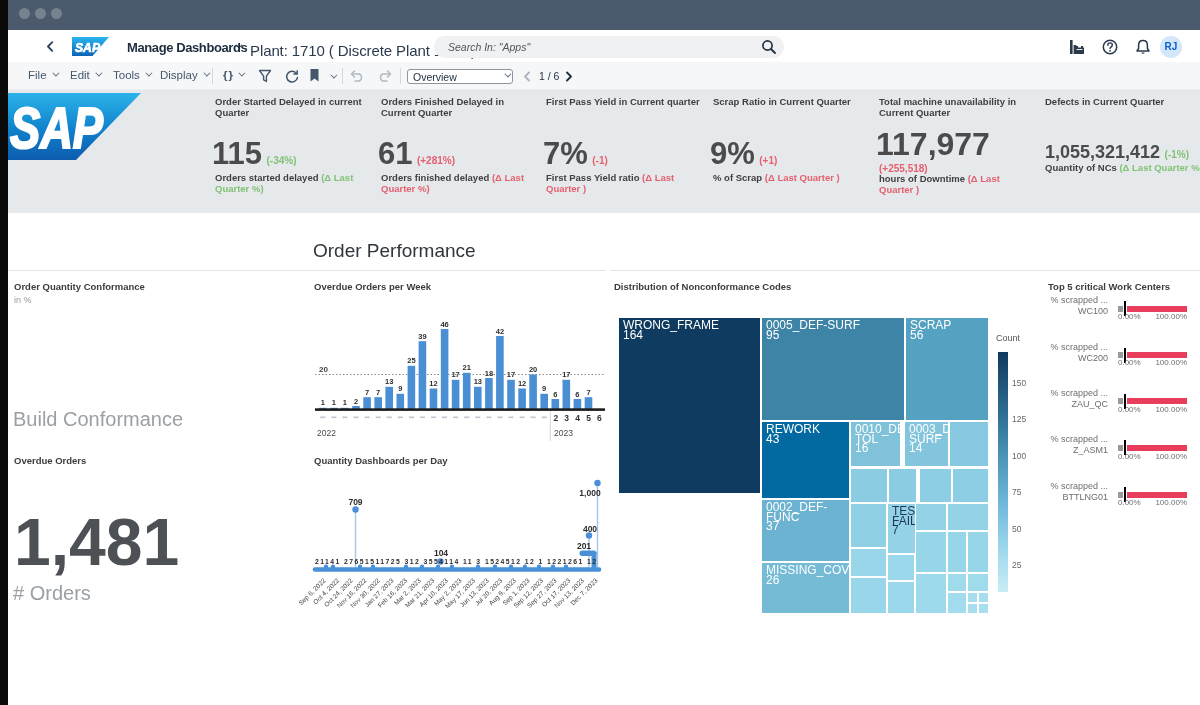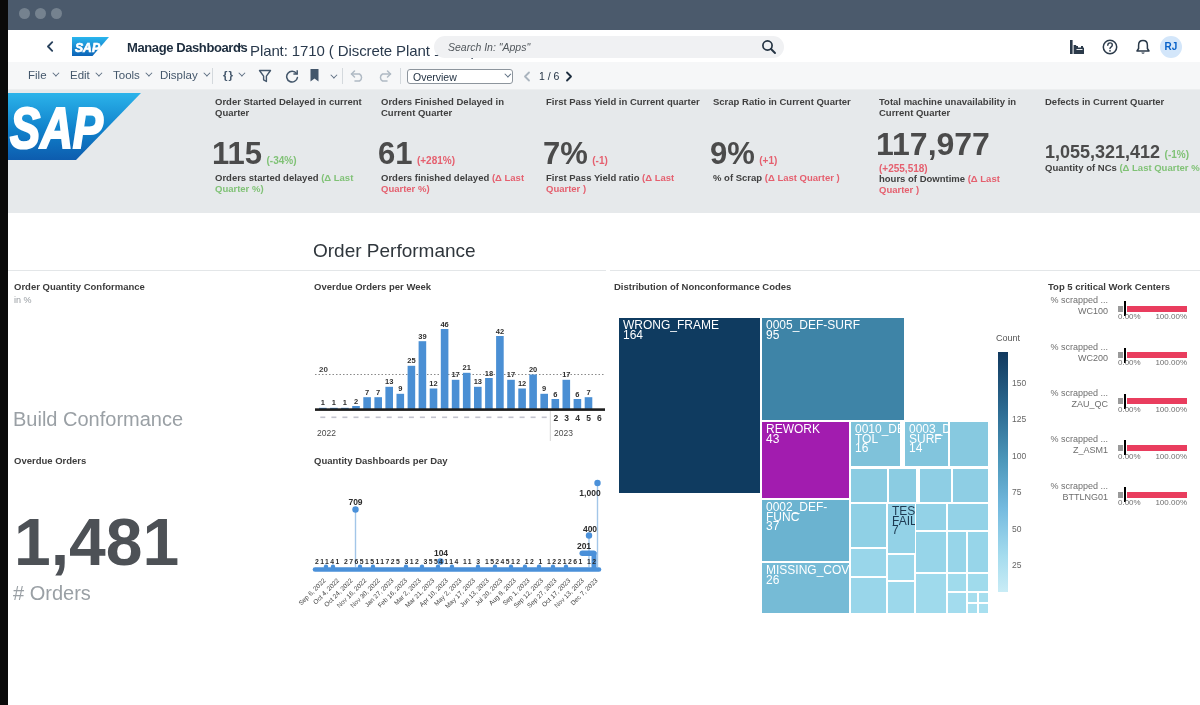--- a/index.html
+++ b/index.html
@@ -290,21 +290,24 @@
 <text x="562.8" y="581" text-anchor="end" font-size="6.5" fill="#3c3c3c" transform="rotate(-45 562.8 581)">Oct 17, 2023</text>
 <text x="576.4" y="581" text-anchor="end" font-size="6.5" fill="#3c3c3c" transform="rotate(-45 576.4 581)">Nov 13, 2023</text>
 <text x="590.0" y="581" text-anchor="end" font-size="6.5" fill="#3c3c3c" transform="rotate(-45 590.0 581)">Dec 7, 2023</text>
 </svg>
 <div class="abs" style="left:611px;top:318px;width:141px;height:175px;background:#0f3b60">
       <div class="tm" style="color:#fff">WRONG_FRAME<br>164</div>
     </div>
 <div class="abs" style="left:754px;top:318px;width:142px;height:102px;background:#3e84a7">
       <div class="tm" style="color:#fff">0005_DEF-SURF<br>95</div>
     </div>
-<div class="abs" style="left:754px;top:422px;width:87px;height:76px;background:#a21caf">
+<div class="abs" style="left:898px;top:318px;width:82px;height:102px;background:#55a1c2">
+      <div class="tm" style="color:#fff">SCRAP<br>56</div>
+    </div>
+<div class="abs" style="left:754px;top:422px;width:87px;height:76px;background:#0369a1">
       <div class="tm" style="color:#fff">REWORK<br>43</div>
     </div>
 <div class="abs" style="left:754px;top:500px;width:87px;height:61px;background:#6bb3d0">
       <div class="tm" style="color:#fff">0002_DEF-FUNC<br>37</div>
     </div>
 <div class="abs" style="left:754px;top:563px;width:87px;height:50px;background:#76bbd6">
       <div class="tm" style="color:#fff">MISSING_COVER<br>26</div>
     </div>
 <div class="abs" style="left:843px;top:422px;width:49px;height:44px;background:#7fc2da">
       <div class="tm" style="color:#fff">0010_DEF-<br>TOL<br>16</div>

